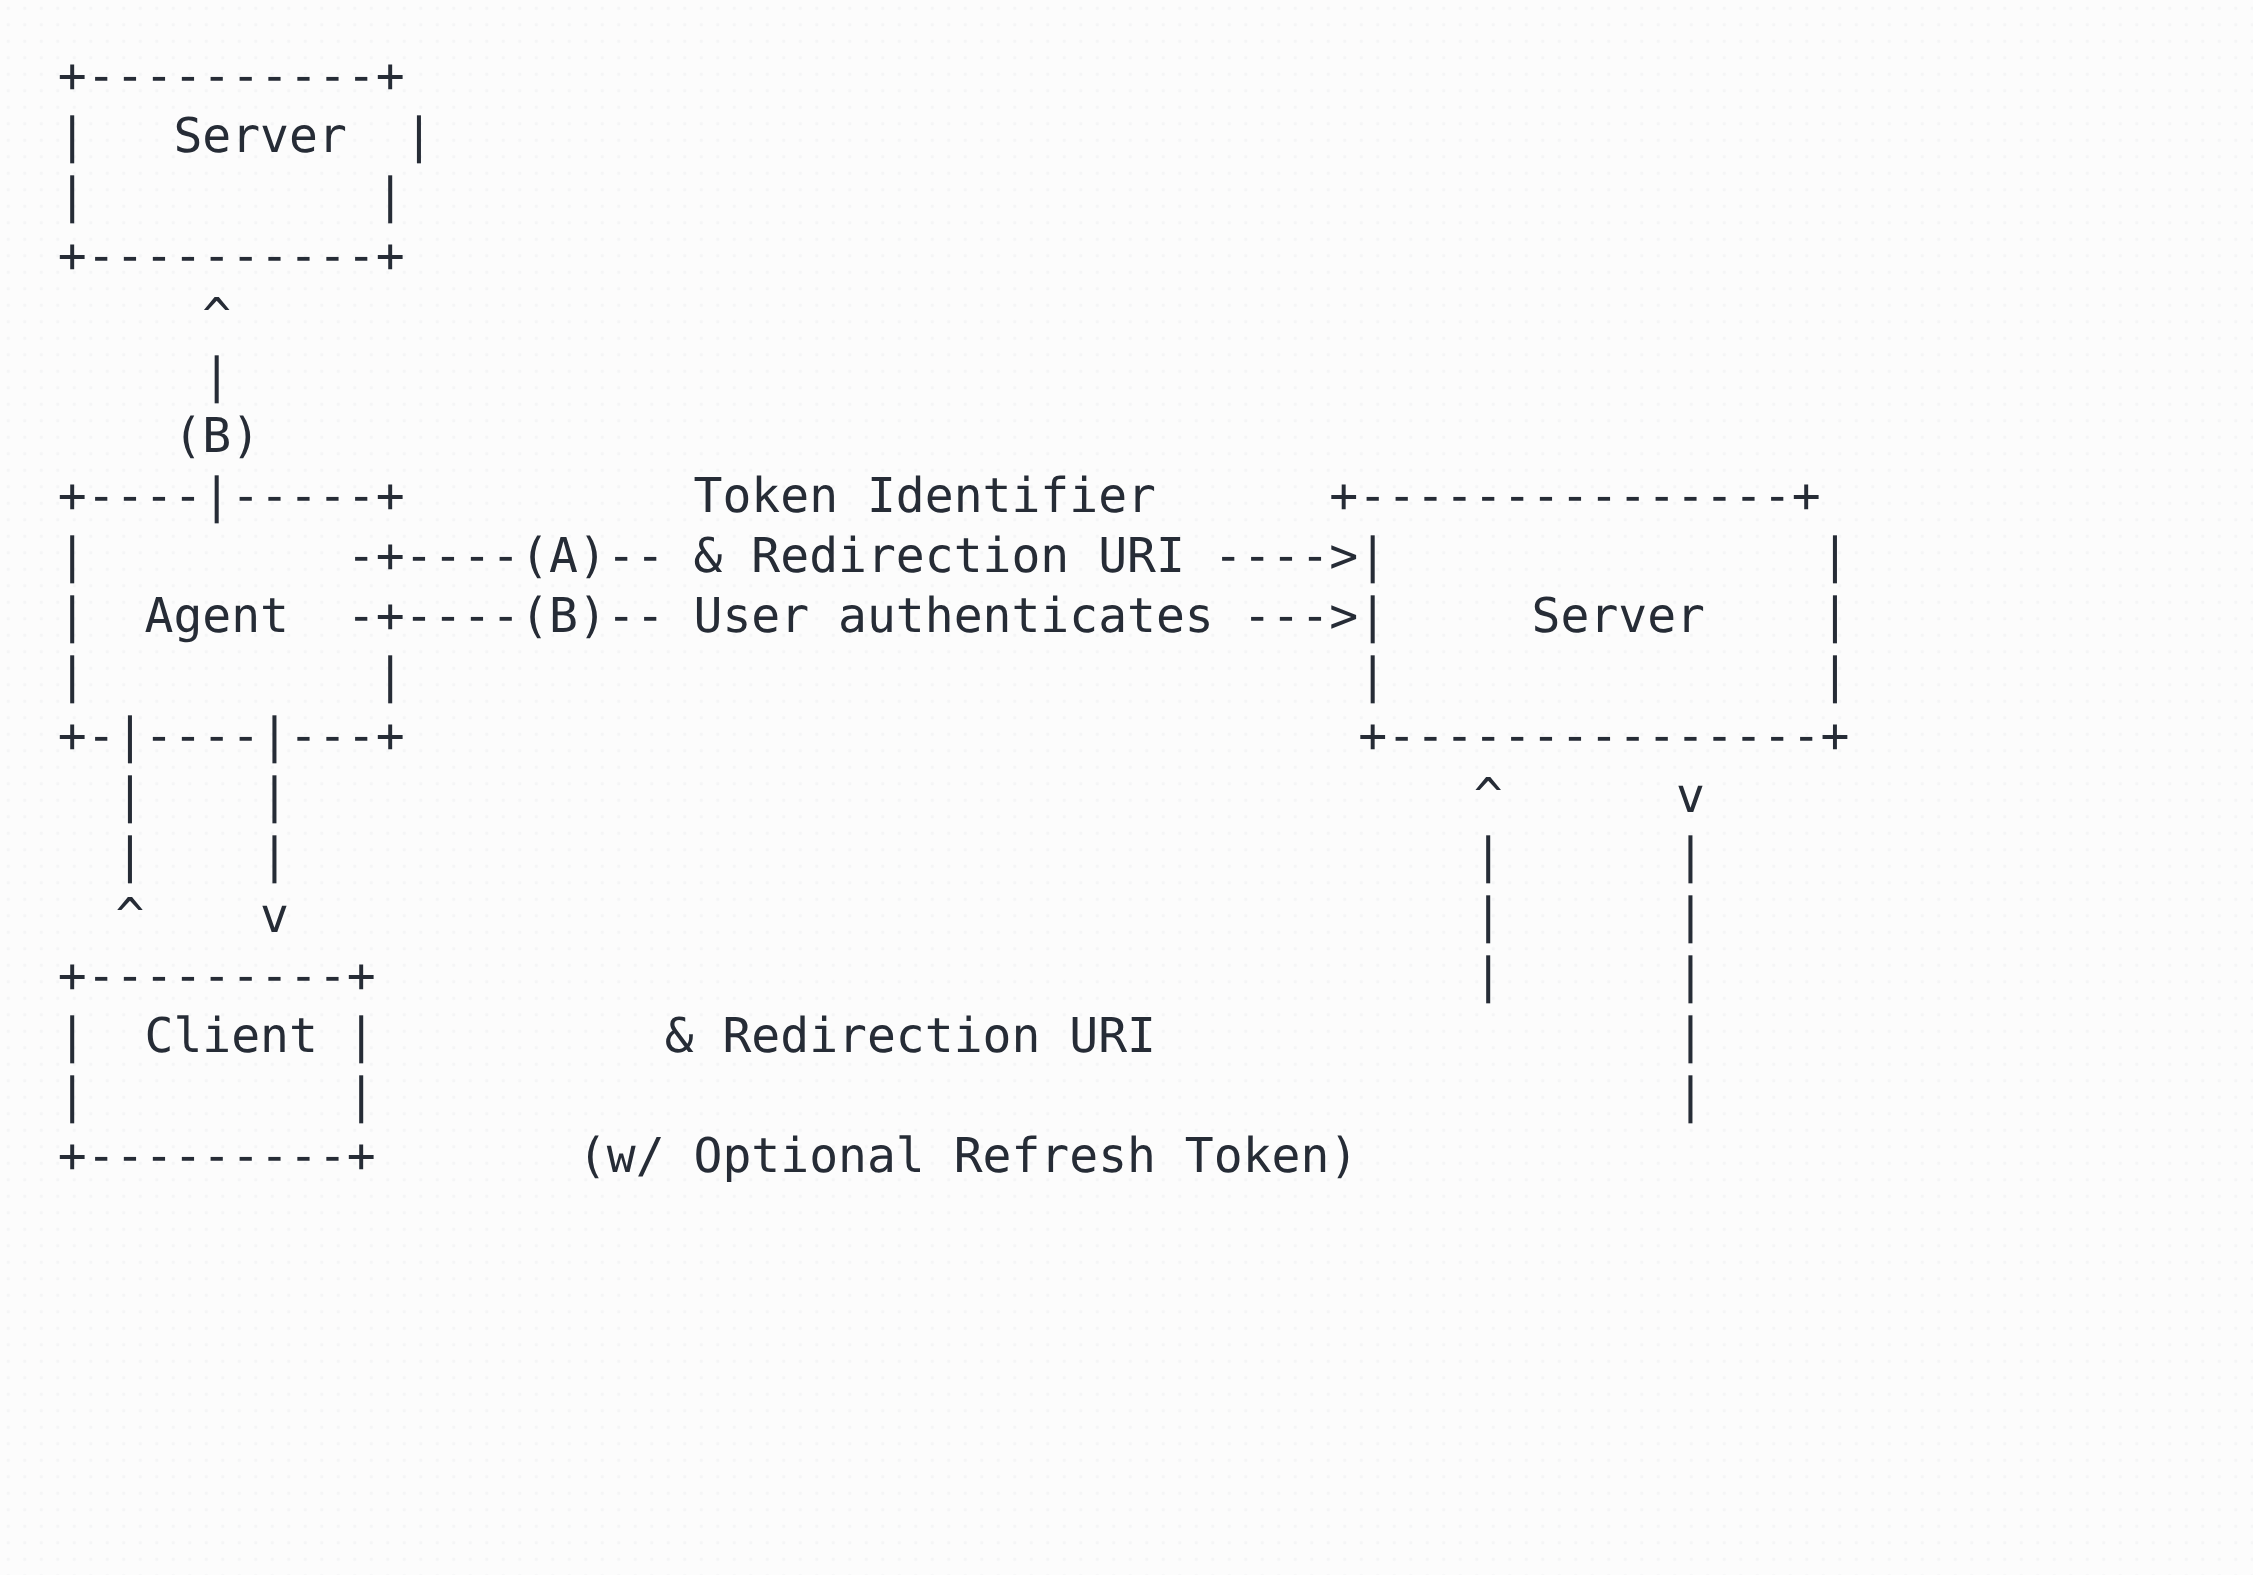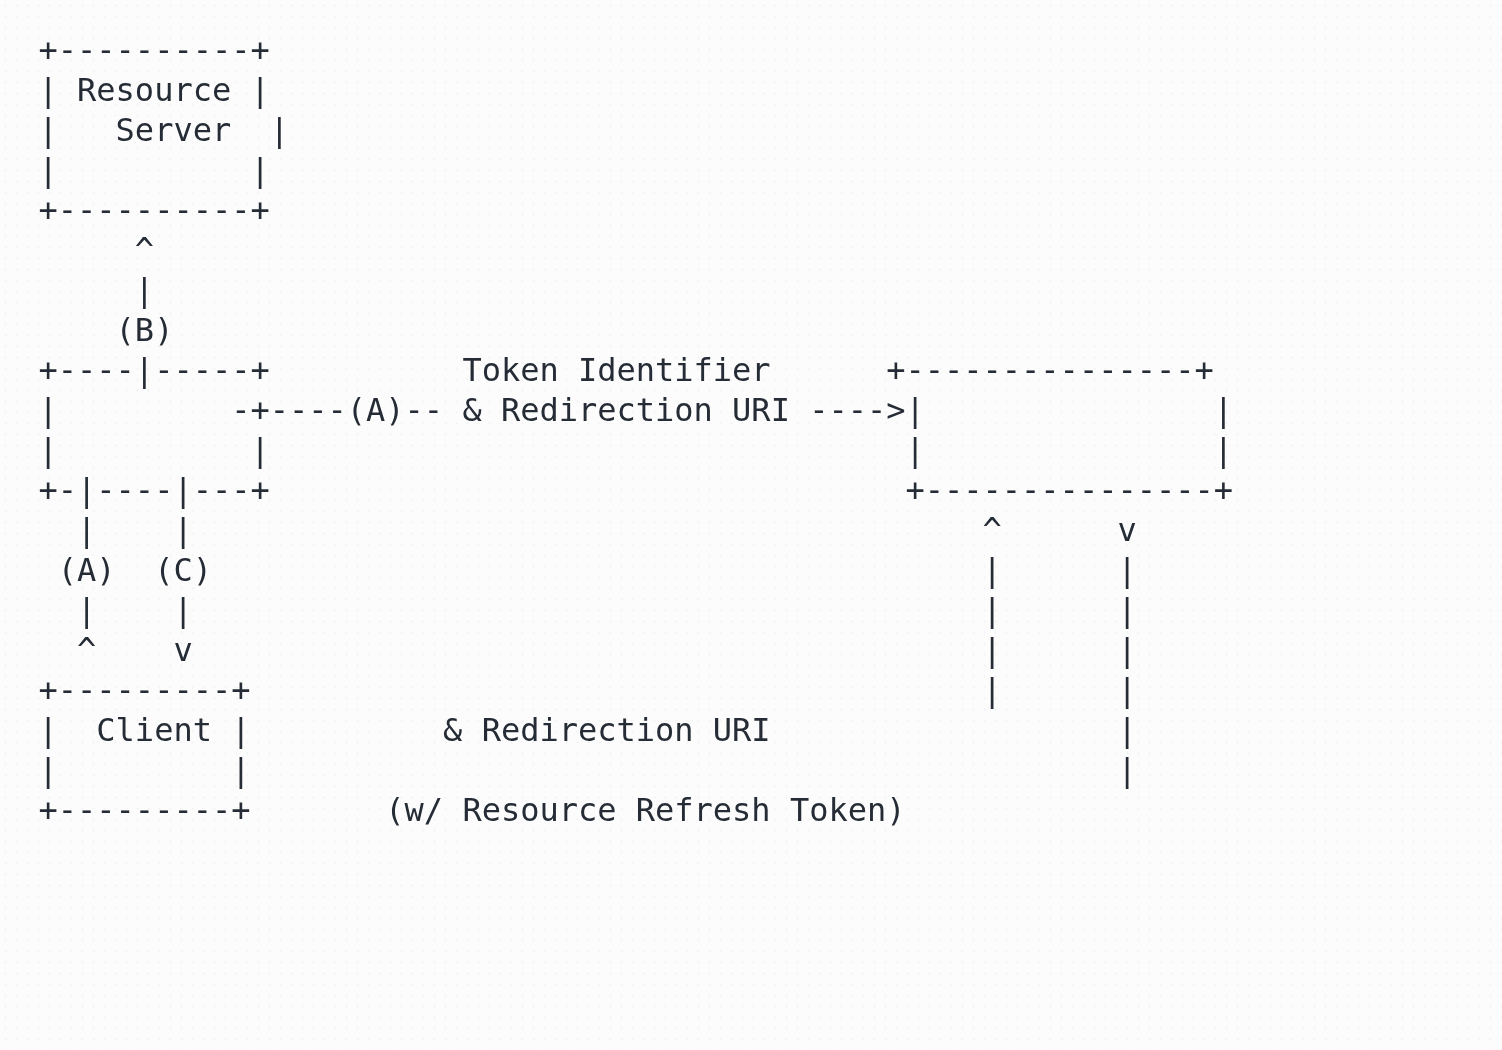--- a/index.html
+++ b/index.html
@@ -35,33 +35,32 @@
     white-space: pre;
     font-variant-ligatures: none;
   }
 </style>
 </head>
 <body>
 
 <div class="stage">
   <div class="ascii">
     <div class="row">  +----------+</div>
-    <div class="row">  | Resource |</div>
     <div class="row">  |   Server  |</div>
     <div class="row">  |          |</div>
     <div class="row">  +----------+</div>
     <div class="row">       ^</div>
     <div class="row">       |</div>
     <div class="row">      (B)</div>
     <div class="row">  +----|-----+          Token Identifier      +---------------+</div>
     <div class="row">  |         -+----(A)-- &amp; Redirection URI ----&gt;|               |</div>
+    <div class="row">  |  Agent  -+----(B)-- User authenticates ---&gt;|     Server    |</div>
     <div class="row">  |          |                                 |               |</div>
     <div class="row">  +-|----|---+                                 +---------------+</div>
     <div class="row">    |    |                                         ^      v</div>
-    <div class="row">   (A)  (C)                                        |      |</div>
     <div class="row">    |    |                                         |      |</div>
     <div class="row">    ^    v                                         |      |</div>
     <div class="row">  +---------+                                      |      |</div>
     <div class="row">  |  Client |          &amp; Redirection URI                  |</div>
     <div class="row">  |         |                                             |</div>
-    <div class="row">  +---------+       (w/ Resource Refresh Token)</div>
+    <div class="row">  +---------+       (w/ Optional Refresh Token)</div>
   </div>
 </div>
 
 </body></html>

